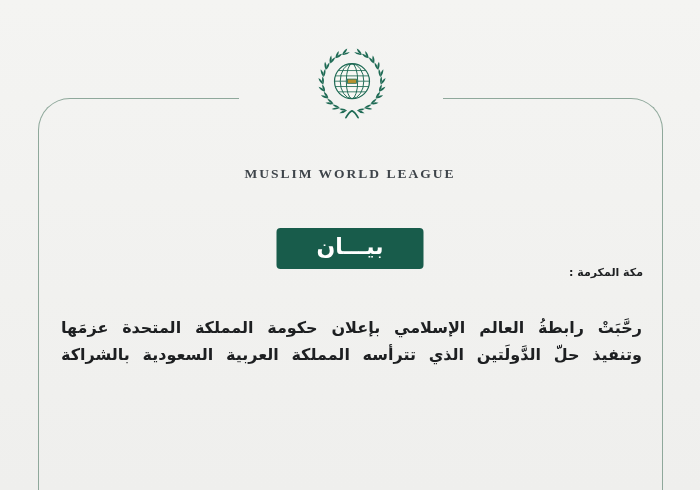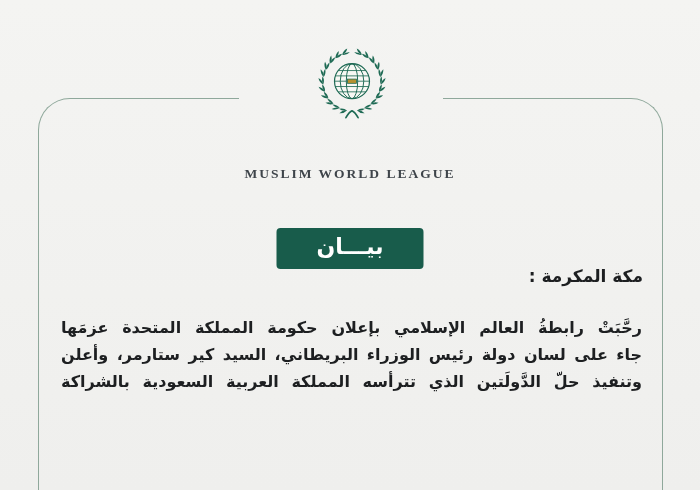--- a/index.html
+++ b/index.html
@@ -64,21 +64,21 @@
     color:#ffffff;
     direction:rtl;
     font-size:22px;
     font-weight:bold;
     padding-bottom:4px;
   }
   .location-heading{
     position:absolute;
     top:266px;right:57px;
     direction:rtl;
-    font-size:17px;
+    font-size:11px;
     font-weight:bold;
     color:#1d1f21;
   }
   .statement-body{
     position:absolute;
     left:61px;top:314px;
     width:581px;
   }
   .statement-line{
     direction:rtl;
@@ -147,17 +147,16 @@
   <div class="brand-english">MUSLIM WORLD LEAGUE</div>
 
   <div class="banner">
     <span class="banner-label">بيـــان</span>
   </div>
 
   <div class="location-heading">مكة المكرمة :</div>
 
   <div class="statement-body">
     <div class="statement-line">رحَّبَتْ رابطةُ العالم الإسلامي بإعلان حكومة المملكة المتحدة عزمَها</div>
-    <div class="statement-line">جاء على لسان دولة رئيس الوزراء البريطاني، السيد كير ستارمر، وأعلن</div>
     <div class="statement-line">وتنفيذ حلّ الدَّولَتين الذي تترأسه المملكة العربية السعودية بالشراكة</div>
   </div>
 
 </div>
 
 </body></html>

